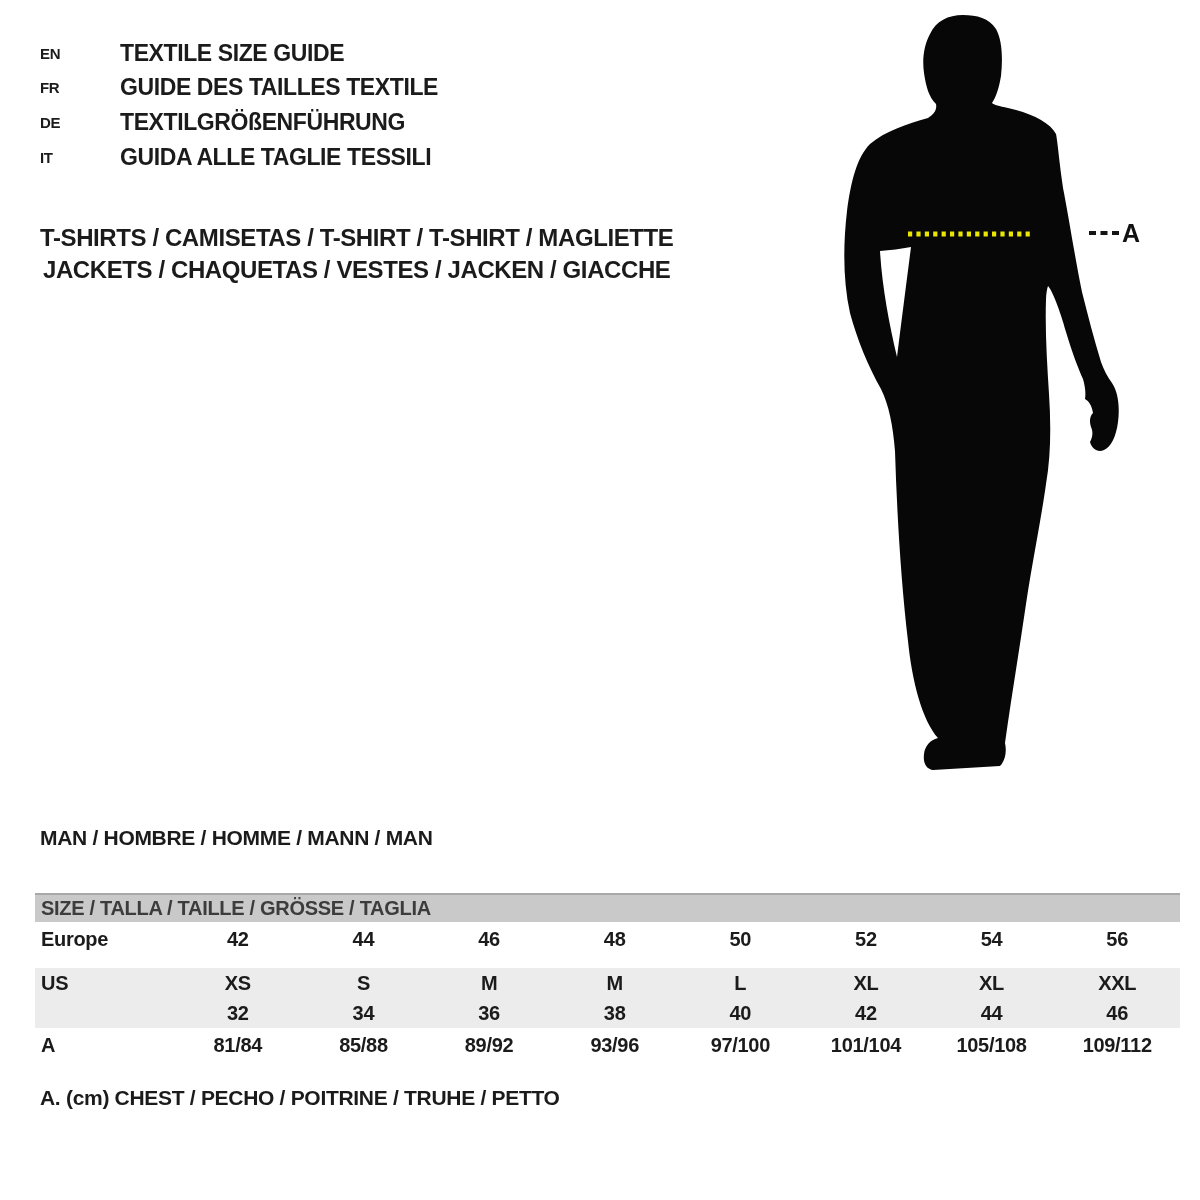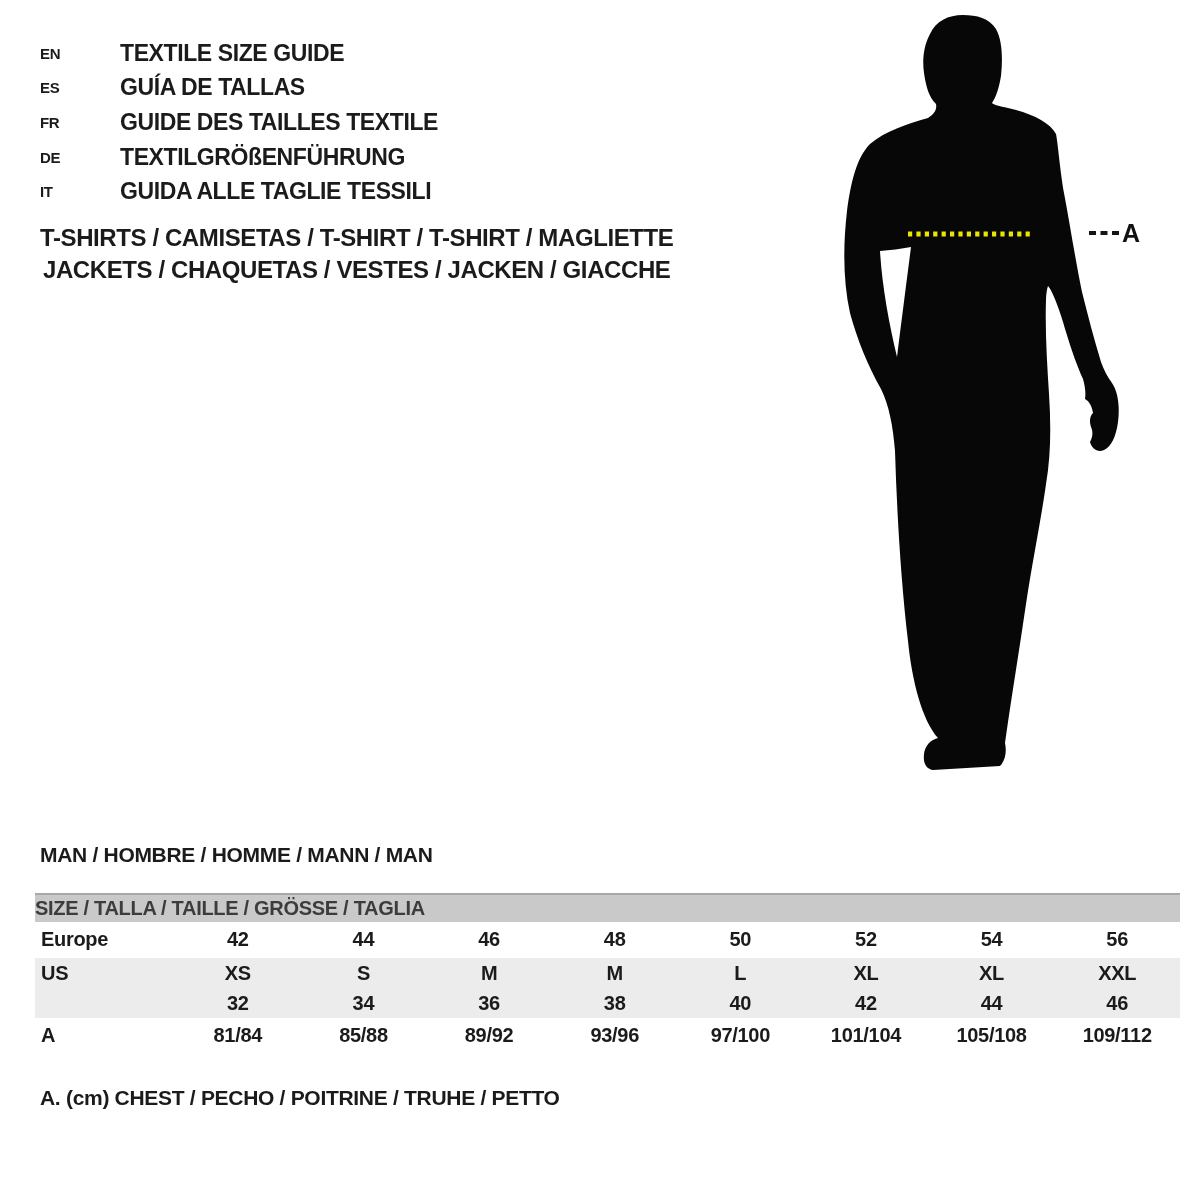--- a/index.html
+++ b/index.html
@@ -28,34 +28,34 @@
   
   .figure-wrap { position: absolute; left: 820px; top: 5px; width: 330px; height: 775px; }
   .figure-wrap svg { display: block; width: 100%; height: 100%; }
   .measure-label {
     position: absolute; left: 1122px; top: 219px;
     font-weight: bold; font-size: 25px; color: #111;
   }
 
   
   .section-title {
-    position: absolute; left: 40px; top: 843px;
+    position: absolute; left: 40px; top: 826px;
     font-weight: bold; font-size: 21px; letter-spacing: -0.3px;
   }
 
   
   .size-table { position: absolute; left: 35px; top: 893px; width: 1145px; }
   .thead {
     height: 29px; line-height: 27px;
     background: #c9c9c9; border-top: 2px solid #a8a8a8;
     font-weight: bold; font-size: 20px; color: #3c3c3c;
-    letter-spacing: -0.3px;
+    padding-left: 6px; letter-spacing: -0.3px;
   }
   .trow { display: flex; height: 30px; line-height: 30px; }
-  .trow.tall { height: 36px; line-height: 34px; }
+  .trow.tall { height: 46px; line-height: 34px; }
   .trow.shaded { background: #ececec; }
   .tlabel {
     width: 140px; padding-left: 6px;
     font-weight: bold; font-size: 20px; letter-spacing: -0.3px;
   }
   .tcell {
     flex: 1; text-align: center;
     font-weight: bold; font-size: 20px; letter-spacing: -0.3px;
   }
 
@@ -65,24 +65,20 @@
     font-weight: bold; font-size: 21px; letter-spacing: -0.3px;
   }
 </style>
 </head>
 <body>
 
 <section class="lang-block">
   <div class="lang-row">
     <span class="lang-code">EN</span>
     <span class="lang-label">TEXTILE SIZE GUIDE</span>
-  </div>
-  <div class="lang-row">
-    <span class="lang-code">ES</span>
-    <span class="lang-label">GUÍA DE TALLAS</span>
   </div>
   <div class="lang-row">
     <span class="lang-code">FR</span>
     <span class="lang-label">GUIDE DES TAILLES TEXTILE</span>
   </div>
   <div class="lang-row">
     <span class="lang-code">DE</span>
     <span class="lang-label">TEXTILGRÖßENFÜHRUNG</span>
   </div>
   <div class="lang-row">

